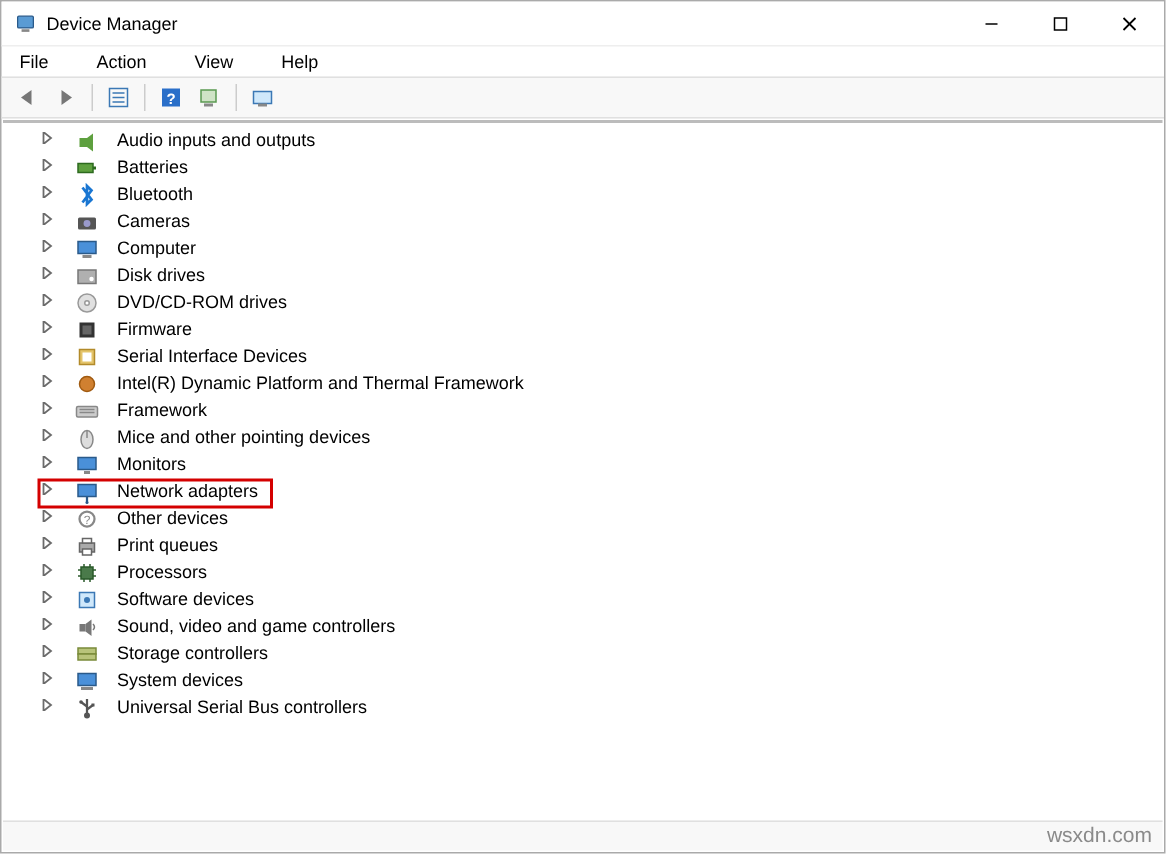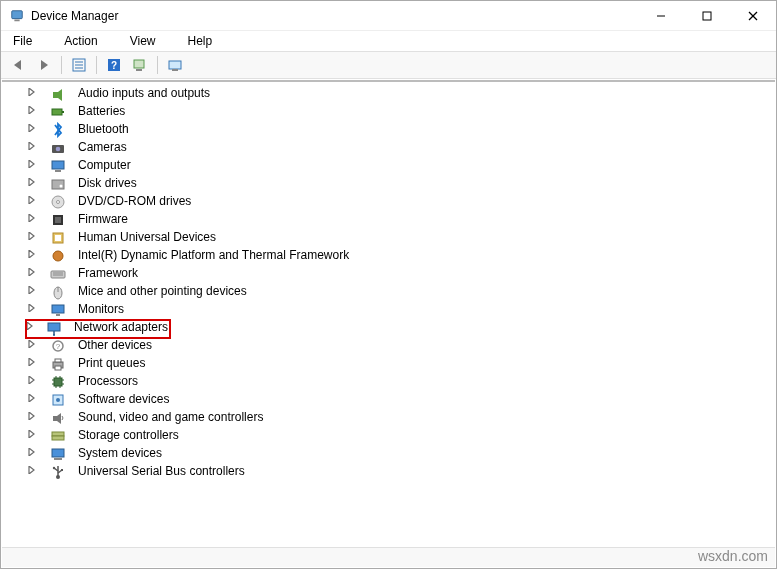--- a/index.html
+++ b/index.html
@@ -315,21 +315,21 @@
         <span class="chevron">
           <svg width="8" height="8">
             <path d="M1 0 L6 4 L1 8 Z" fill="none" stroke="#6b6b6b" stroke-width="1.2"></path>
           </svg>
         </span>
         <span class="dev-icon">
           <svg width="16" height="16" viewBox="0 0 16 16">
             <use href="#i-hid"></use>
           </svg>
         </span>
-        <span class="label">Human Universal Devices</span>
+        <span class="label">Serial Interface Devices</span>
       </div>
       <div class="tree-row">
         <span class="chevron">
           <svg width="8" height="8">
             <path d="M1 0 L6 4 L1 8 Z" fill="none" stroke="#6b6b6b" stroke-width="1.2"></path>
           </svg>
         </span>
         <span class="dev-icon">
           <svg width="16" height="16" viewBox="0 0 16 16">
             <use href="#i-intel"></use>
@@ -369,21 +369,21 @@
             <path d="M1 0 L6 4 L1 8 Z" fill="none" stroke="#6b6b6b" stroke-width="1.2"></path>
           </svg>
         </span>
         <span class="dev-icon">
           <svg width="16" height="16" viewBox="0 0 16 16">
             <use href="#i-monitor"></use>
           </svg>
         </span>
         <span class="label">Monitors</span>
       </div>
-      <div class="tree-row highlighted" style="width: 144px;">
+      <div class="tree-row highlighted" style="width: 155px;">
         <span class="chevron">
           <svg width="8" height="8">
             <path d="M1 0 L6 4 L1 8 Z" fill="none" stroke="#6b6b6b" stroke-width="1.2"></path>
           </svg>
         </span>
         <span class="dev-icon">
           <svg width="16" height="16" viewBox="0 0 16 16">
             <use href="#i-network"></use>
           </svg>
         </span>

